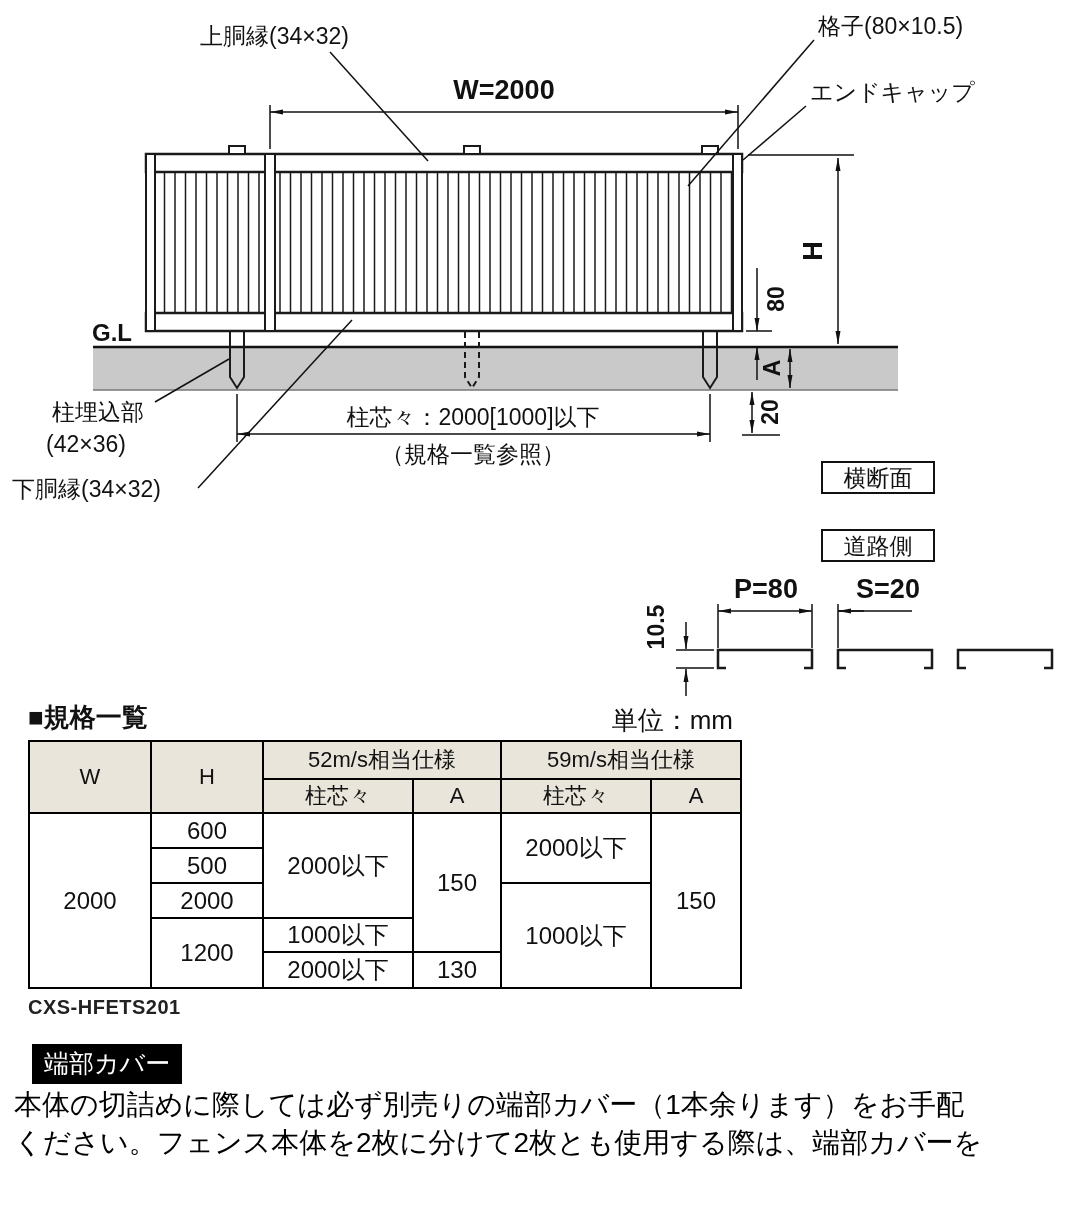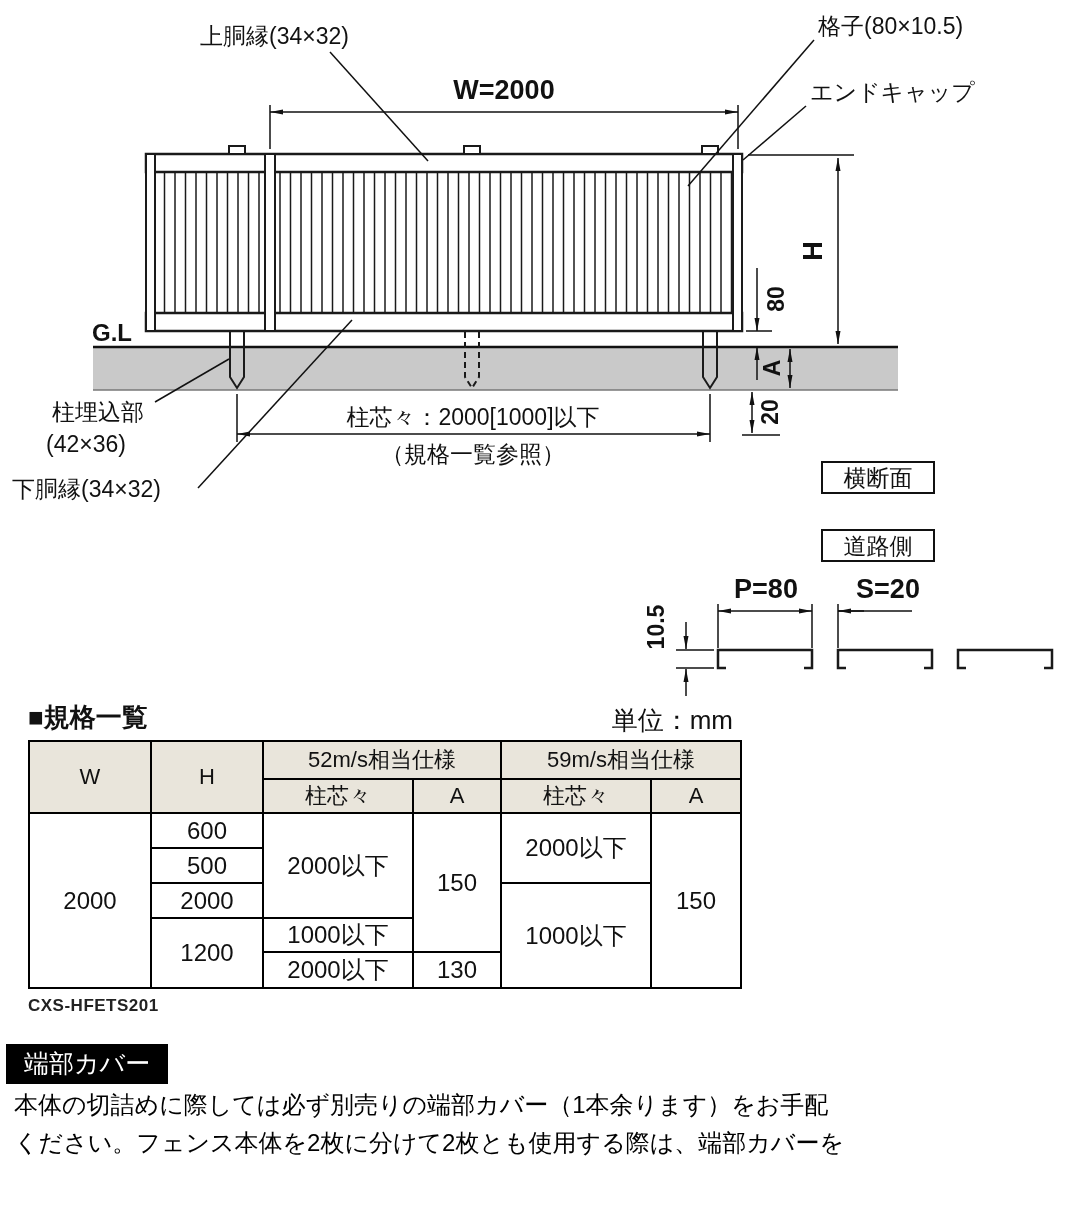--- a/index.html
+++ b/index.html
@@ -12,24 +12,24 @@
   .gl   { font-size:24px; font-weight:bold; }
 
   .spec-heading { position:absolute; left:28px; top:700px; font-size:26px; font-weight:bold; }
   .unit-label   { position:absolute; left:430px; top:703px; width:303px; text-align:right; font-size:26px; }
 
   table.spec { position:absolute; left:28px; top:740px; border-collapse:collapse; table-layout:fixed; }
   table.spec th, table.spec td { border:2px solid #000; text-align:center; vertical-align:middle; padding:0; }
   table.spec th { background:#e9e5db; font-weight:normal; font-size:22px; }
   table.spec td { background:#fff; font-size:24px; }
 
-  .model-code { position:absolute; left:28px; top:996px; font-size:17px; font-weight:bold; letter-spacing:0.5px; color:#222; }
-  .badge { position:absolute; left:6px; top:1044px; background:#000; color:#fff;
-           font-size:25px; padding:3px 18px 4px; }
-  .note { position:absolute; left:14px; top:1086px; font-size:24px; line-height:38px; color:#000; }
+  .model-code { position:absolute; left:28px; top:996px; font-size:20px; font-weight:bold; letter-spacing:0.5px; color:#222; }
+  .badge { position:absolute; left:32px; top:1044px; background:#000; color:#fff;
+           font-size:25px; padding:3px 12px 4px; }
+  .note { position:absolute; left:14px; top:1086px; font-size:28px; line-height:38px; color:#000; }
 </style>
 </head>
 <body>
 
 <div class="page">
 
   <svg width="1065" height="700" viewBox="0 0 1065 700">
     <defs>
       <marker id="arr" viewBox="0 0 10 10" refX="9.8" refY="5" markerWidth="9" markerHeight="9" orient="auto-start-reverse">
         <path d="M0,3.1 L10,5 L0,6.9 Z" fill="#111"></path>

